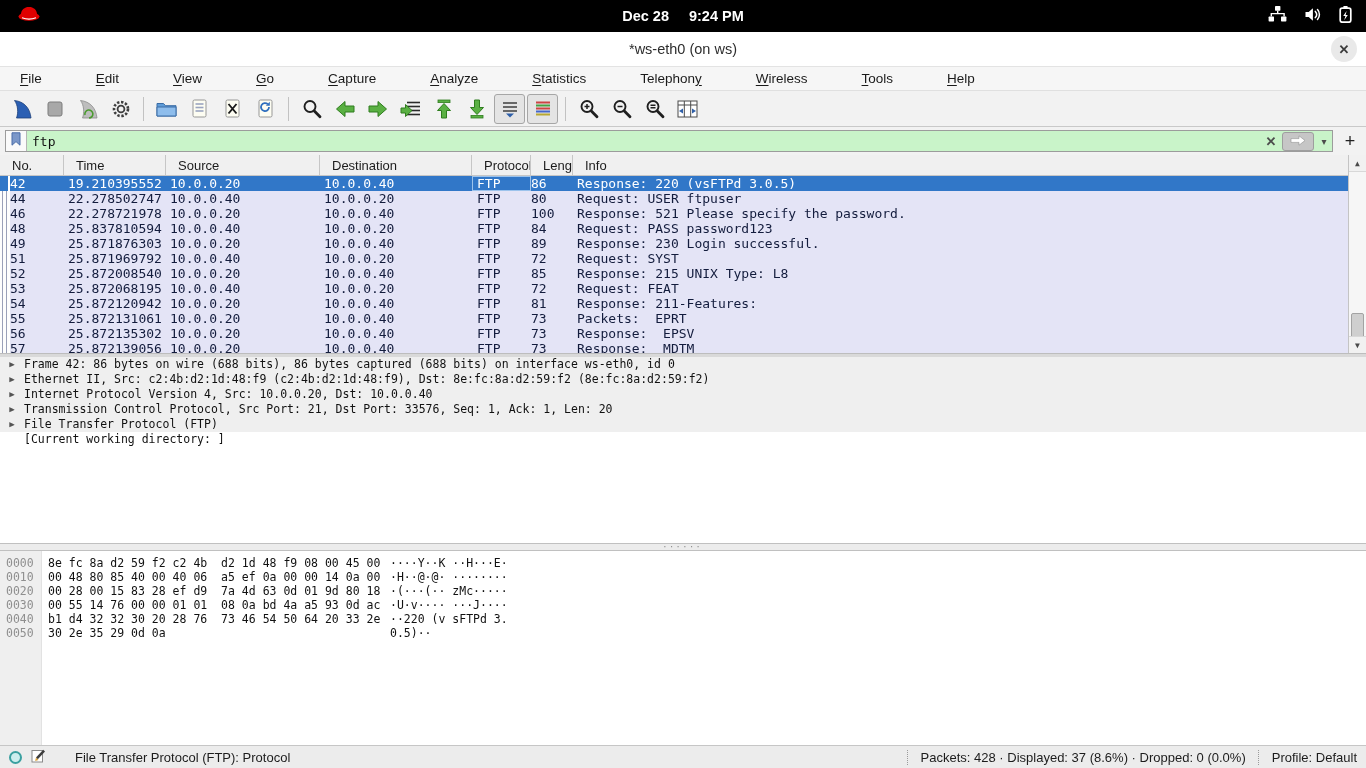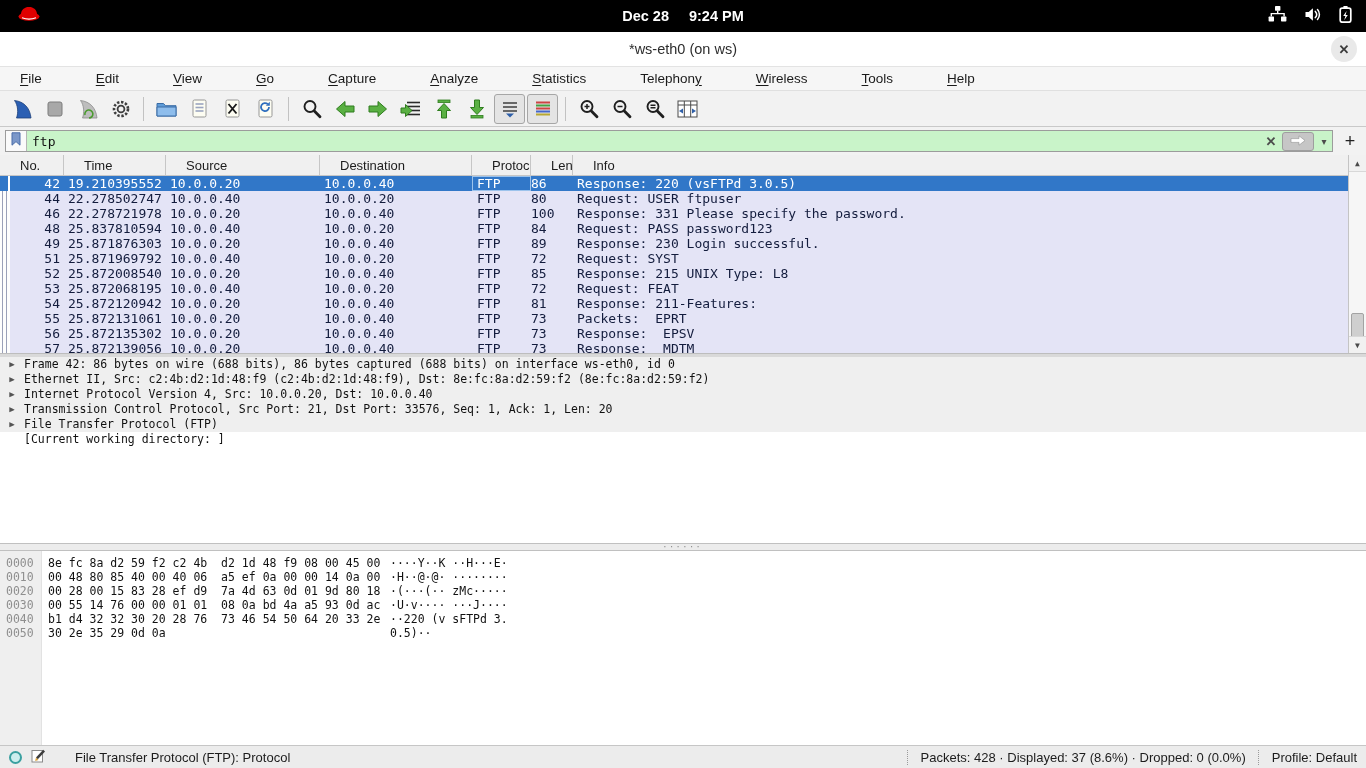--- a/index.html
+++ b/index.html
@@ -50,29 +50,29 @@
   .filter-apply{width:30px;height:17px;background:#c6c6c6;border:1px solid #9e9e9e;border-radius:3px;
                 display:flex;align-items:center;justify-content:center;margin-right:2px;}
   .filter-caret{width:16px;text-align:center;color:#4c4c4c;font-size:10px;}
   .filter-add{width:22px;text-align:center;font-size:18px;color:#222;line-height:22px;}
 
   
   .plist{height:198px;position:relative;background:var(--row-bg);flex:none;overflow:hidden;
          font:13px "DejaVu Sans Mono","Liberation Mono",monospace;}
   .list-header{height:21px;width:1348px;background:#f0f0f0;border-bottom:1px solid #c6c6c6;
                display:flex;font:13px "Liberation Sans",sans-serif;color:#1c1c1c;box-sizing:border-box;}
-  .hcell{border-right:1px solid #c6c6c6;padding:0 20px;display:flex;align-items:center;
+  .hcell{border-right:1px solid #c6c6c6;padding:0 12px;display:flex;align-items:center;
          overflow:hidden;white-space:nowrap;box-sizing:border-box;flex:none;}
   .hcell.last{flex:1;border-right:none;}
   .rows{width:1348px;overflow:hidden;height:177px;}
   .prow{height:15px;line-height:15px;display:flex;color:#131c3d;white-space:pre;cursor:default;}
   .prow .c{flex:none;overflow:hidden;box-sizing:border-box;}
   .c-gut{width:10px;background:#fdfdfd;
          background-image:linear-gradient(to right,transparent 0 2px,#9aa0b8 2px 3px,transparent 3px 6px,#9aa0b8 6px 7px,transparent 7px);}
-  .c-no{width:54px;text-align:right;padding-right:4px;}
+  .c-no{width:54px;text-align:left;padding-right:4px;}
   .c-time{width:102px;padding-left:4px;}
   .c-src{width:154px;padding-left:4px;}
   .c-dst{width:152px;padding-left:4px;}
   .c-proto{width:59px;padding-left:5px;}
   .c-len{width:42px;padding-right:5px;}
   .c-info{flex:1;padding-left:4px;}
   .prow.selected{background:var(--sel-bg);color:#fff;}
   .prow.selected .c-gut{background:var(--sel-bg);background-image:none;border-right:2px solid #fff;}
   .prow.selected .c-proto{outline:1px solid #9cc3ec;outline-offset:-1px;}
 
@@ -399,21 +399,21 @@
         <div class="hcell" style="width: 102px;">Time</div>
         <div class="hcell" style="width: 154px;">Source</div>
         <div class="hcell" style="width: 152px;">Destination</div>
         <div class="hcell" style="width: 59px;">Protocol</div>
         <div class="hcell" style="width: 42px;">Length</div>
         <div class="hcell last">Info</div>
       </div>
     <div class="rows">
         <div class="prow selected"><div class="c c-gut"></div><div class="c c-no">42</div><div class="c c-time">19.210395552</div><div class="c c-src">10.0.0.20</div><div class="c c-dst">10.0.0.40</div><div class="c c-proto">FTP</div><div class="c c-len">86</div><div class="c c-info">Response: 220 (vsFTPd 3.0.5)</div></div>
         <div class="prow"><div class="c c-gut"></div><div class="c c-no">44</div><div class="c c-time">22.278502747</div><div class="c c-src">10.0.0.40</div><div class="c c-dst">10.0.0.20</div><div class="c c-proto">FTP</div><div class="c c-len">80</div><div class="c c-info">Request: USER ftpuser</div></div>
-        <div class="prow"><div class="c c-gut"></div><div class="c c-no">46</div><div class="c c-time">22.278721978</div><div class="c c-src">10.0.0.20</div><div class="c c-dst">10.0.0.40</div><div class="c c-proto">FTP</div><div class="c c-len">100</div><div class="c c-info">Response: 331 Please specify the password.</div></div>
+        <div class="prow"><div class="c c-gut"></div><div class="c c-no">46</div><div class="c c-time">22.278721978</div><div class="c c-src">10.0.0.20</div><div class="c c-dst">10.0.0.40</div><div class="c c-proto">FTP</div><div class="c c-len">100</div><div class="c c-info">Response: 521 Please specify the password.</div></div>
         <div class="prow"><div class="c c-gut"></div><div class="c c-no">48</div><div class="c c-time">25.837810594</div><div class="c c-src">10.0.0.40</div><div class="c c-dst">10.0.0.20</div><div class="c c-proto">FTP</div><div class="c c-len">84</div><div class="c c-info">Request: PASS password123</div></div>
         <div class="prow"><div class="c c-gut"></div><div class="c c-no">49</div><div class="c c-time">25.871876303</div><div class="c c-src">10.0.0.20</div><div class="c c-dst">10.0.0.40</div><div class="c c-proto">FTP</div><div class="c c-len">89</div><div class="c c-info">Response: 230 Login successful.</div></div>
         <div class="prow"><div class="c c-gut"></div><div class="c c-no">51</div><div class="c c-time">25.871969792</div><div class="c c-src">10.0.0.40</div><div class="c c-dst">10.0.0.20</div><div class="c c-proto">FTP</div><div class="c c-len">72</div><div class="c c-info">Request: SYST</div></div>
         <div class="prow"><div class="c c-gut"></div><div class="c c-no">52</div><div class="c c-time">25.872008540</div><div class="c c-src">10.0.0.20</div><div class="c c-dst">10.0.0.40</div><div class="c c-proto">FTP</div><div class="c c-len">85</div><div class="c c-info">Response: 215 UNIX Type: L8</div></div>
         <div class="prow"><div class="c c-gut"></div><div class="c c-no">53</div><div class="c c-time">25.872068195</div><div class="c c-src">10.0.0.40</div><div class="c c-dst">10.0.0.20</div><div class="c c-proto">FTP</div><div class="c c-len">72</div><div class="c c-info">Request: FEAT</div></div>
         <div class="prow"><div class="c c-gut"></div><div class="c c-no">54</div><div class="c c-time">25.872120942</div><div class="c c-src">10.0.0.20</div><div class="c c-dst">10.0.0.40</div><div class="c c-proto">FTP</div><div class="c c-len">81</div><div class="c c-info">Response: 211-Features:</div></div>
         <div class="prow"><div class="c c-gut"></div><div class="c c-no">55</div><div class="c c-time">25.872131061</div><div class="c c-src">10.0.0.20</div><div class="c c-dst">10.0.0.40</div><div class="c c-proto">FTP</div><div class="c c-len">73</div><div class="c c-info">Packets:  EPRT</div></div>
         <div class="prow"><div class="c c-gut"></div><div class="c c-no">56</div><div class="c c-time">25.872135302</div><div class="c c-src">10.0.0.20</div><div class="c c-dst">10.0.0.40</div><div class="c c-proto">FTP</div><div class="c c-len">73</div><div class="c c-info">Response:  EPSV</div></div>
         <div class="prow"><div class="c c-gut"></div><div class="c c-no">57</div><div class="c c-time">25.872139056</div><div class="c c-src">10.0.0.20</div><div class="c c-dst">10.0.0.40</div><div class="c c-proto">FTP</div><div class="c c-len">73</div><div class="c c-info">Response:  MDTM</div></div>
       </div>

